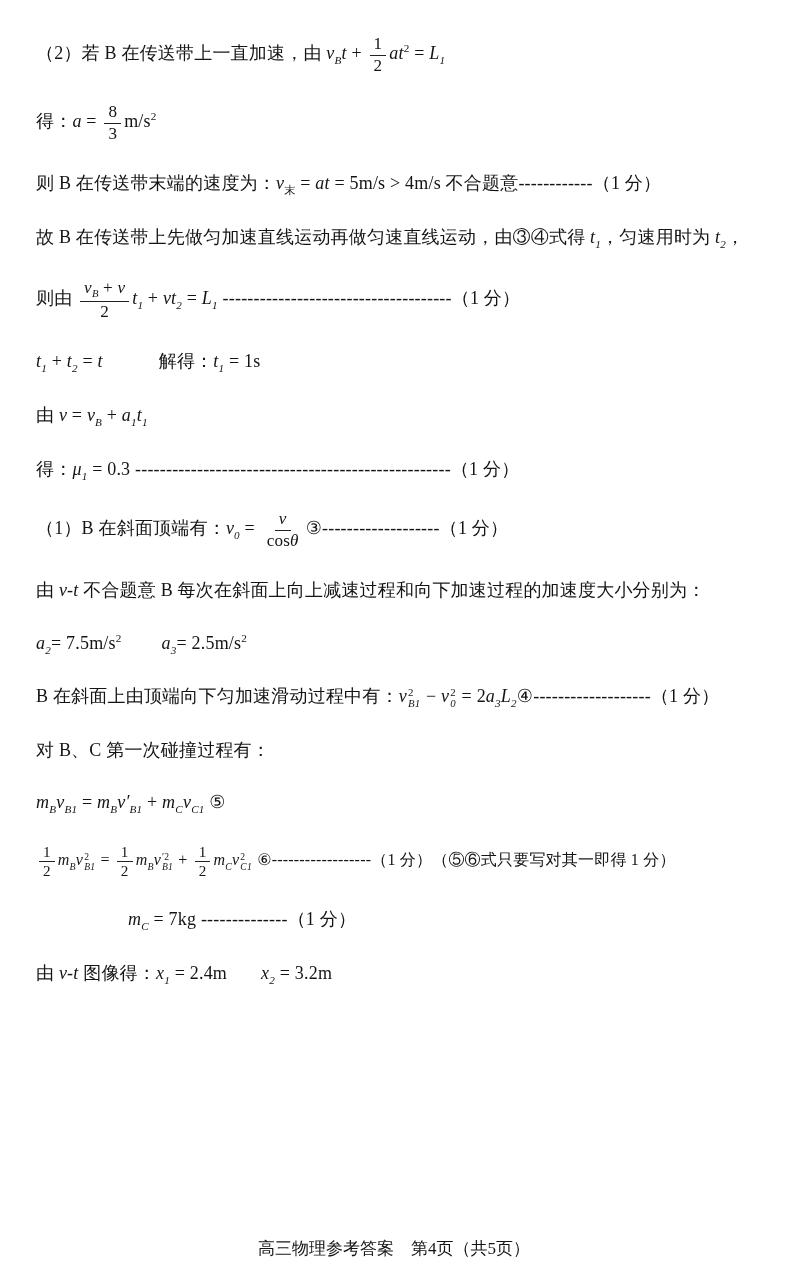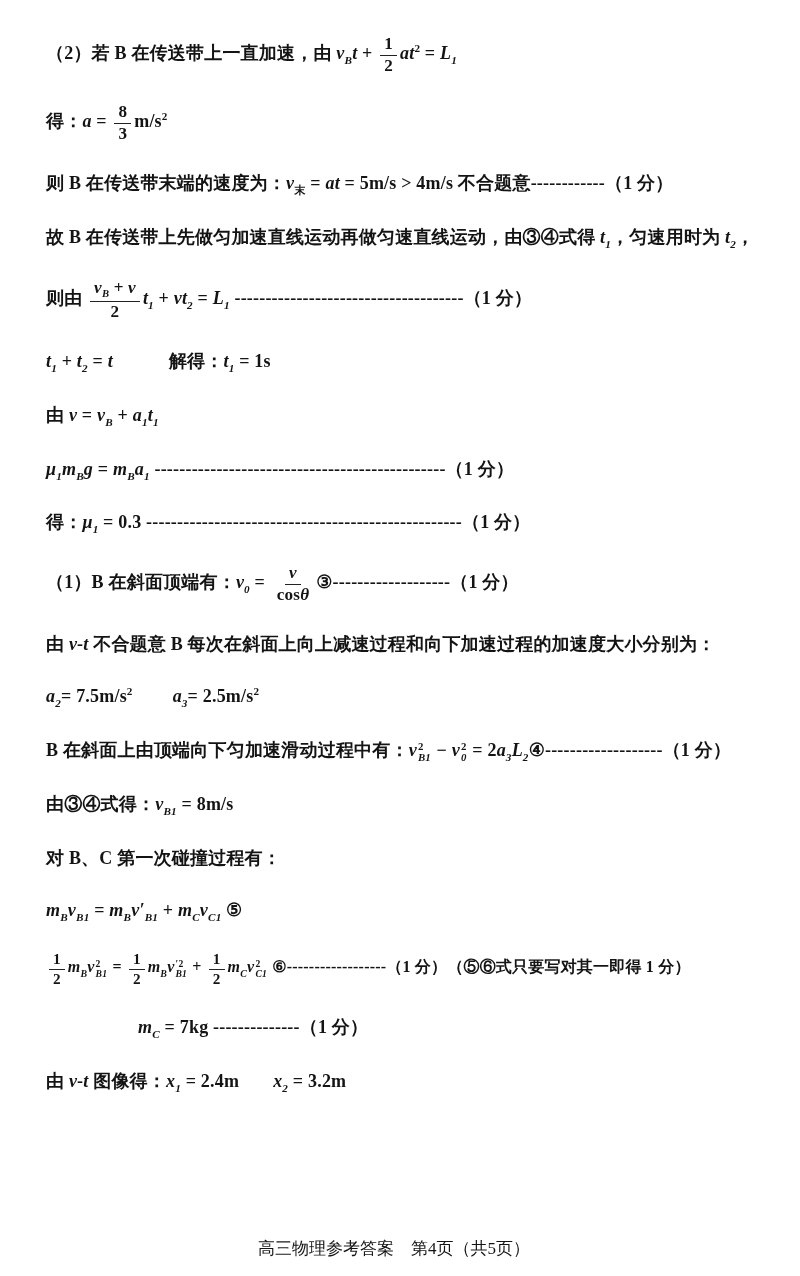--- a/index.html
+++ b/index.html
@@ -1,20 +1,20 @@
 <!DOCTYPE html>
 <html><head>
 <meta charset="utf-8">
 <style>
   html,body{margin:0;padding:0;}
   body{
     width:800px;height:1276px;background:#ffffff;position:relative;overflow:hidden;
     font-family:"Liberation Serif","DejaVu Serif",serif;color:#141414;
   }
-  .page{padding:34px 40px 0 46px;font-weight:bold;}
+  .page{padding:34px 40px 0 36px;}
   .line{font-size:18px;line-height:1.45;margin-bottom:26px;letter-spacing:0.2px;white-space:normal;}
   .mi{font-style:italic;}
   sub,sup{font-size:0.62em;}
   sub.it{font-style:italic;}
   .frac{display:inline-flex;flex-direction:column;align-items:center;vertical-align:middle;
         text-align:center;line-height:1.2;margin:0 3px;font-size:0.95em;}
   .frac .num{display:block;padding:0 4px;border-bottom:1px solid #222;}
   .frac .den{display:block;padding:0 4px;}
   .ss{display:inline-flex;flex-direction:column;vertical-align:middle;line-height:1.05;
       font-size:0.6em;text-align:left;margin:0 1px;}
@@ -37,36 +37,34 @@
         <span class="den"><span>3</span></span>
       </span><span>m/s</span><sup>2</sup></div>
   <div class="line"><span>则 B 在传送带末端的速度为：</span><span class="mi">v</span><sub>末</sub><span> = </span><span class="mi">at</span><span> = 5m/s &gt; 4m/s 不合题意</span><span>------------</span><span>（1 分）</span></div>
   <div class="line"><span>故 B 在传送带上先做匀加速直线运动再做匀速直线运动，由③④式得 </span><span class="mi">t</span><sub class="it">1</sub><span>，匀速用时为 </span><span class="mi">t</span><sub class="it">2</sub><span>，</span></div>
   <div class="line"><span>则由 </span><span class="frac">
         <span class="num"><span class="mi">v</span><sub class="it">B</sub><span> + </span><span class="mi">v</span></span>
         <span class="den"><span>2</span></span>
       </span><span class="mi">t</span><sub class="it">1</sub><span> + </span><span class="mi">vt</span><sub class="it">2</sub><span> = </span><span class="mi">L</span><sub class="it">1</sub><span> -------------------------------------</span><span>（1 分）</span></div>
   <div class="line"><span class="mi">t</span><sub class="it">1</sub><span> + </span><span class="mi">t</span><sub class="it">2</sub><span> = </span><span class="mi">t</span><span style="display: inline-block; width: 56px;"></span><span>解得：</span><span class="mi">t</span><sub class="it">1</sub><span> = 1s</span></div>
   <div class="line"><span>由 </span><span class="mi">v</span><span> = </span><span class="mi">v</span><sub class="it">B</sub><span> + </span><span class="mi">a</span><sub class="it">1</sub><span class="mi">t</span><sub class="it">1</sub></div>
-  <div class="line"><span class="mi">μ</span><sub class="it">1</sub><span class="mi">m</span><sub class="it">B</sub><span class="mi">g</span><span> = </span><span class="mi">m</span><sub class="it">B</sub><span class="mi">a</span><sub class="it">1</sub><span> -----------------------------------------------</span><span>（1 分）</span></div>
   <div class="line"><span>得：</span><span class="mi">μ</span><sub class="it">1</sub><span> = 0.3 </span><span>---------------------------------------------------</span><span>（1 分）</span></div>
   <div class="line"><span>（1）B 在斜面顶端有：</span><span class="mi">v</span><sub class="it">0</sub><span> = </span><span class="frac">
         <span class="num"><span class="mi">v</span></span>
         <span class="den"><span>cos</span><span class="mi">θ</span></span>
       </span><span>③</span><span>-------------------</span><span>（1 分）</span></div>
   <div class="line"><span>由 </span><span class="mi">v</span><span>-</span><span class="mi">t</span><span> 不合题意 B 每次在斜面上向上减速过程和向下加速过程的加速度大小分别为：</span></div>
   <div class="line"><span class="mi">a</span><sub class="it">2</sub><span>= 7.5m/s</span><sup>2</sup><span style="display: inline-block; width: 40px;"></span><span class="mi">a</span><sub class="it">3</sub><span>= 2.5m/s</span><sup>2</sup></div>
   <div class="line"><span>B 在斜面上由顶端向下匀加速滑动过程中有：</span><span class="mi">v</span><span class="ss">
         <span class="s-sup">2</span>
         <span class="s-sub">B1</span>
       </span><span> − </span><span class="mi">v</span><span class="ss">
         <span class="s-sup">2</span>
         <span class="s-sub">0</span>
       </span><span> = 2</span><span class="mi">a</span><sub class="it">3</sub><span class="mi">L</span><sub class="it">2</sub><span>④</span><span>-------------------</span><span>（1 分）</span></div>
-  <div class="line"><span>由③④式得：</span><span class="mi">v</span><sub class="it">B1</sub><span> = 8m/s</span></div>
   <div class="line"><span>对 B、C 第一次碰撞过程有：</span></div>
   <div class="line"><span class="mi">m</span><sub class="it">B</sub><span class="mi">v</span><sub class="it">B1</sub><span> = </span><span class="mi">m</span><sub class="it">B</sub><span class="mi">v′</span><sub class="it">B1</sub><span> + </span><span class="mi">m</span><sub class="it">C</sub><span class="mi">v</span><sub class="it">C1</sub><span> ⑤</span></div>
   <div class="line tight"><span class="frac">
         <span class="num"><span>1</span></span>
         <span class="den"><span>2</span></span>
       </span><span class="mi">m</span><sub class="it">B</sub><span class="mi">v</span><span class="ss">
         <span class="s-sup">2</span>
         <span class="s-sub">B1</span>
       </span><span> = </span><span class="frac">
         <span class="num"><span>1</span></span>

